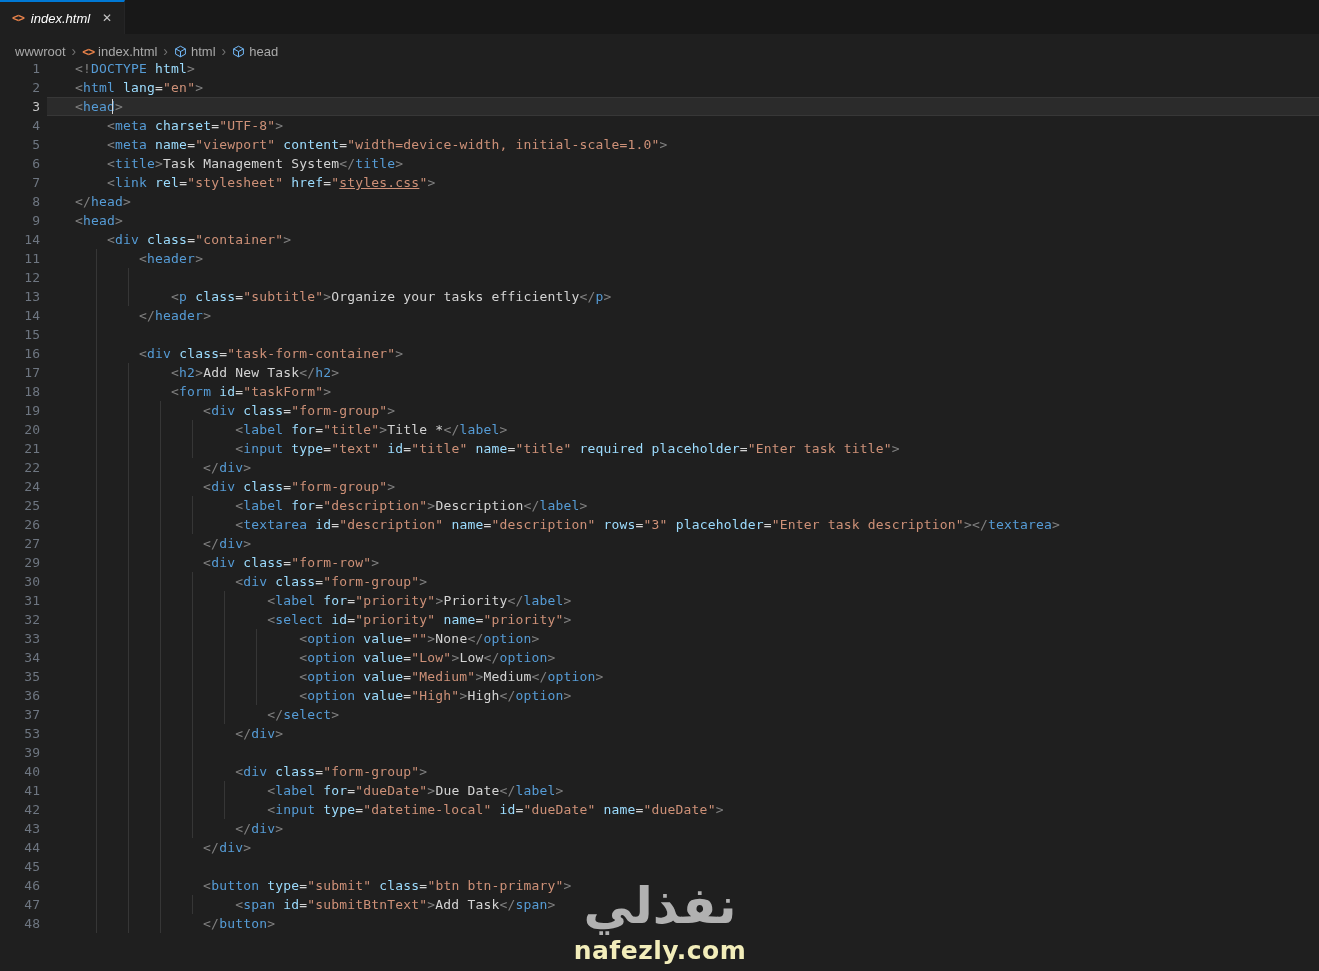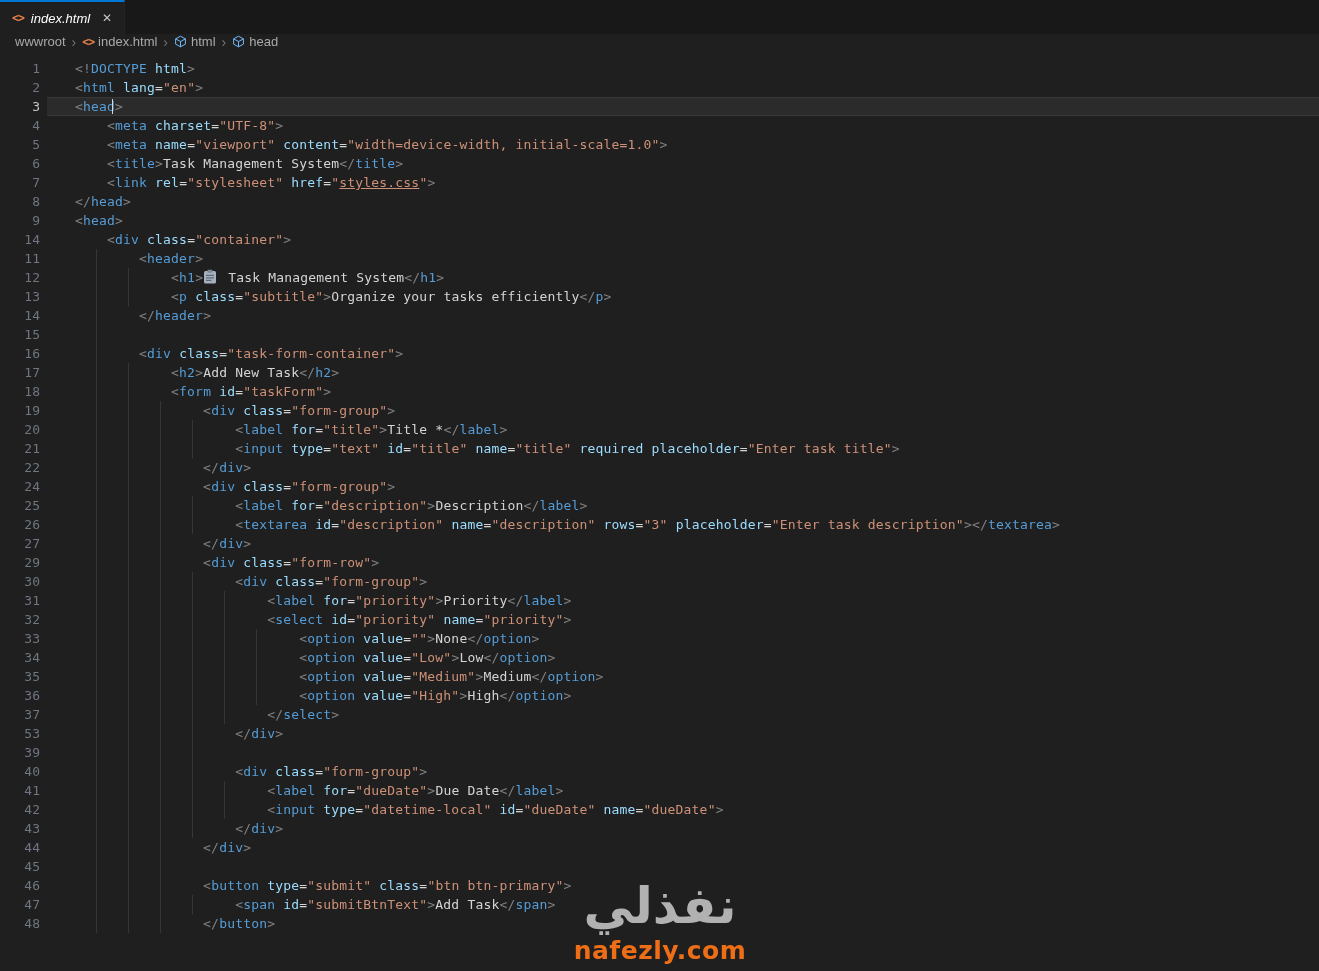--- a/index.html
+++ b/index.html
@@ -9,21 +9,21 @@
   
   .tabbar{height:34px;background:#181818;display:flex;align-items:stretch}
   .tab{display:flex;align-items:center;gap:7px;padding:0 12px;background:#1f1f1f;
        border-top:2px solid #0078d4;border-right:1px solid #252526;cursor:pointer}
   .tab-title{font-style:italic;color:#ffffff;font-size:13px}
   .tab-close{color:#c5c5c5;font-size:12px;margin-left:5px}
   .codeicon{color:#e8824a;font-weight:bold;font-size:11.5px;letter-spacing:-1px;
             font-family:"DejaVu Sans Mono","Liberation Mono",monospace}
 
   
-  .breadcrumbs{height:25px;display:flex;align-items:flex-start;padding-left:15px;gap:5px;
+  .breadcrumbs{height:25px;display:flex;align-items:flex-end;padding-left:15px;gap:5px;
                color:#a9a9a9;font-size:13px;background:#1f1f1f}
   .crumb{display:flex;align-items:center;gap:4px;cursor:pointer}
   .chev{color:#737373;font-size:14px;margin:0 1px}
   .cubeicon svg{display:block}
 
   
   .editor{position:relative}
   .code-line{position:relative;height:19px;line-height:19px;white-space:pre;
              font-family:"DejaVu Sans Mono","Liberation Mono",monospace;font-size:13px}
   .gutter{position:absolute;left:0;top:0;width:40px;text-align:right;color:#6e7681}
@@ -43,21 +43,21 @@
   .tk-x{color:#d4d4d4}
   .tk-l{color:#ce9178;text-decoration:underline}
   .emoji{display:inline-block;width:17px}
   .emoji svg{vertical-align:-2px}
 
   
   .watermark{position:absolute;left:553px;top:874px;width:214px;text-align:center;
              color:#b9b9b9;pointer-events:none;opacity:.95}
   .wm-ar{font-size:50px;font-weight:bold;line-height:64px;direction:rtl;
          font-family:"DejaVu Sans",sans-serif}
-  .wm-en{font-size:25px;font-weight:bold;color:#f97316;line-height:26px;
+  .wm-en{font-size:25px;font-weight:bold;color:#fef9c3;line-height:26px;
          font-family:"DejaVu Sans",sans-serif;letter-spacing:.5px}
 </style>
 </head>
 <body>
 
 <div class="tabbar">
   <div class="tab">
     <span class="codeicon">&lt;&gt;</span>
     <span class="tab-title">index.html</span>
     <span class="tab-close">✕</span>
@@ -100,27 +100,21 @@
     <div class="code-line"><span class="gutter">2</span><span class="code"><span class="tk-p">&lt;</span><span class="tk-t">html</span><span class="tk-x"> </span><span class="tk-a">lang</span><span class="tk-e">=</span><span class="tk-s">"en"</span><span class="tk-p">&gt;</span></span></div>
     <div class="code-line current"><div class="hl"></div><span class="gutter">3</span><span class="code"><span class="tk-p">&lt;</span><span class="tk-t">head</span><span class="tk-p">&gt;</span></span><span class="cursor" style="left: 111.94px;"></span></div>
     <div class="code-line"><span class="gutter">4</span><span class="code"><span>    </span><span class="tk-p">&lt;</span><span class="tk-t">meta</span><span class="tk-x"> </span><span class="tk-a">charset</span><span class="tk-e">=</span><span class="tk-s">"UTF-8"</span><span class="tk-p">&gt;</span></span></div>
     <div class="code-line"><span class="gutter">5</span><span class="code"><span>    </span><span class="tk-p">&lt;</span><span class="tk-t">meta</span><span class="tk-x"> </span><span class="tk-a">name</span><span class="tk-e">=</span><span class="tk-s">"viewport"</span><span class="tk-x"> </span><span class="tk-a">content</span><span class="tk-e">=</span><span class="tk-s">"width=device-width, initial-scale=1.0"</span><span class="tk-p">&gt;</span></span></div>
     <div class="code-line"><span class="gutter">6</span><span class="code"><span>    </span><span class="tk-p">&lt;</span><span class="tk-t">title</span><span class="tk-p">&gt;</span><span class="tk-x">Task Management System</span><span class="tk-p">&lt;/</span><span class="tk-t">title</span><span class="tk-p">&gt;</span></span></div>
     <div class="code-line"><span class="gutter">7</span><span class="code"><span>    </span><span class="tk-p">&lt;</span><span class="tk-t">link</span><span class="tk-x"> </span><span class="tk-a">rel</span><span class="tk-e">=</span><span class="tk-s">"stylesheet"</span><span class="tk-x"> </span><span class="tk-a">href</span><span class="tk-e">=</span><span class="tk-s">"</span><span class="tk-l">styles.css</span><span class="tk-s">"</span><span class="tk-p">&gt;</span></span></div>
     <div class="code-line"><span class="gutter">8</span><span class="code"><span class="tk-p">&lt;/</span><span class="tk-t">head</span><span class="tk-p">&gt;</span></span></div>
     <div class="code-line"><span class="gutter">9</span><span class="code"><span class="tk-p">&lt;</span><span class="tk-t">head</span><span class="tk-p">&gt;</span></span></div>
     <div class="code-line"><span class="gutter">14</span><span class="code"><span>    </span><span class="tk-p">&lt;</span><span class="tk-t">div</span><span class="tk-x"> </span><span class="tk-a">class</span><span class="tk-e">=</span><span class="tk-s">"container"</span><span class="tk-p">&gt;</span></span></div>
     <div class="code-line"><i class="guide" style="left: 95.96px;"></i><span class="gutter">11</span><span class="code"><span>        </span><span class="tk-p">&lt;</span><span class="tk-t">header</span><span class="tk-p">&gt;</span></span></div>
-    <div class="code-line"><i class="guide" style="left: 95.96px;"></i><i class="guide" style="left: 127.92px;"></i><span class="gutter">12</span><span class="code"><span>            </span><span class="tk-p">&lt;</span><span class="tk-t">h1</span><span class="tk-p">&gt;</span><span class="emoji" title="📋"><svg width="14" height="15" viewBox="0 0 14 15">
-            <rect x="1" y="2" width="12" height="12.5" rx="1.5" fill="#a5b2bd"></rect>
-            <rect x="4.5" y="0.8" width="5" height="3" rx="0.8" fill="#7d8a96"></rect>
-            <rect x="3" y="5.8" width="8" height="1.2" fill="#5d6a75"></rect>
-            <rect x="3" y="8.3" width="8" height="1.2" fill="#5d6a75"></rect>
-            <rect x="3" y="10.8" width="5.5" height="1.2" fill="#5d6a75"></rect>
-          </svg></span><span class="tk-x"> Task Management System</span><span class="tk-p">&lt;/</span><span class="tk-t">h1</span><span class="tk-p">&gt;</span></span></div>
+    <div class="code-line"><i class="guide" style="left: 95.96px;"></i><i class="guide" style="left: 127.92px;"></i><span class="gutter">12</span></div>
     <div class="code-line"><i class="guide" style="left: 95.96px;"></i><i class="guide" style="left: 127.92px;"></i><span class="gutter">13</span><span class="code"><span>            </span><span class="tk-p">&lt;</span><span class="tk-t">p</span><span class="tk-x"> </span><span class="tk-a">class</span><span class="tk-e">=</span><span class="tk-s">"subtitle"</span><span class="tk-p">&gt;</span><span class="tk-x">Organize your tasks efficiently</span><span class="tk-p">&lt;/</span><span class="tk-t">p</span><span class="tk-p">&gt;</span></span></div>
     <div class="code-line"><i class="guide" style="left: 95.96px;"></i><span class="gutter">14</span><span class="code"><span>        </span><span class="tk-p">&lt;/</span><span class="tk-t">header</span><span class="tk-p">&gt;</span></span></div>
     <div class="code-line"><i class="guide" style="left: 95.96px;"></i><span class="gutter">15</span><span class="code"></span></div>
     <div class="code-line"><i class="guide" style="left: 95.96px;"></i><span class="gutter">16</span><span class="code"><span>        </span><span class="tk-p">&lt;</span><span class="tk-t">div</span><span class="tk-x"> </span><span class="tk-a">class</span><span class="tk-e">=</span><span class="tk-s">"task-form-container"</span><span class="tk-p">&gt;</span></span></div>
     <div class="code-line"><i class="guide" style="left: 95.96px;"></i><i class="guide" style="left: 127.92px;"></i><span class="gutter">17</span><span class="code"><span>            </span><span class="tk-p">&lt;</span><span class="tk-t">h2</span><span class="tk-p">&gt;</span><span class="tk-x">Add New Task</span><span class="tk-p">&lt;/</span><span class="tk-t">h2</span><span class="tk-p">&gt;</span></span></div>
     <div class="code-line"><i class="guide" style="left: 95.96px;"></i><i class="guide" style="left: 127.92px;"></i><span class="gutter">18</span><span class="code"><span>            </span><span class="tk-p">&lt;</span><span class="tk-t">form</span><span class="tk-x"> </span><span class="tk-a">id</span><span class="tk-e">=</span><span class="tk-s">"taskForm"</span><span class="tk-p">&gt;</span></span></div>
     <div class="code-line"><i class="guide" style="left: 95.96px;"></i><i class="guide" style="left: 127.92px;"></i><i class="guide" style="left: 159.88px;"></i><span class="gutter">19</span><span class="code"><span>                </span><span class="tk-p">&lt;</span><span class="tk-t">div</span><span class="tk-x"> </span><span class="tk-a">class</span><span class="tk-e">=</span><span class="tk-s">"form-group"</span><span class="tk-p">&gt;</span></span></div>
     <div class="code-line"><i class="guide" style="left: 95.96px;"></i><i class="guide" style="left: 127.92px;"></i><i class="guide" style="left: 159.88px;"></i><i class="guide" style="left: 191.84px;"></i><span class="gutter">20</span><span class="code"><span>                    </span><span class="tk-p">&lt;</span><span class="tk-t">label</span><span class="tk-x"> </span><span class="tk-a">for</span><span class="tk-e">=</span><span class="tk-s">"title"</span><span class="tk-p">&gt;</span><span class="tk-x">Title *</span><span class="tk-p">&lt;/</span><span class="tk-t">label</span><span class="tk-p">&gt;</span></span></div>
     <div class="code-line"><i class="guide" style="left: 95.96px;"></i><i class="guide" style="left: 127.92px;"></i><i class="guide" style="left: 159.88px;"></i><i class="guide" style="left: 191.84px;"></i><span class="gutter">21</span><span class="code"><span>                    </span><span class="tk-p">&lt;</span><span class="tk-t">input</span><span class="tk-x"> </span><span class="tk-a">type</span><span class="tk-e">=</span><span class="tk-s">"text"</span><span class="tk-x"> </span><span class="tk-a">id</span><span class="tk-e">=</span><span class="tk-s">"title"</span><span class="tk-x"> </span><span class="tk-a">name</span><span class="tk-e">=</span><span class="tk-s">"title"</span><span class="tk-x"> </span><span class="tk-a">required</span><span class="tk-x"> </span><span class="tk-a">placeholder</span><span class="tk-e">=</span><span class="tk-s">"Enter task title"</span><span class="tk-p">&gt;</span></span></div>
     <div class="code-line"><i class="guide" style="left: 95.96px;"></i><i class="guide" style="left: 127.92px;"></i><i class="guide" style="left: 159.88px;"></i><span class="gutter">22</span><span class="code"><span>                </span><span class="tk-p">&lt;/</span><span class="tk-t">div</span><span class="tk-p">&gt;</span></span></div>

